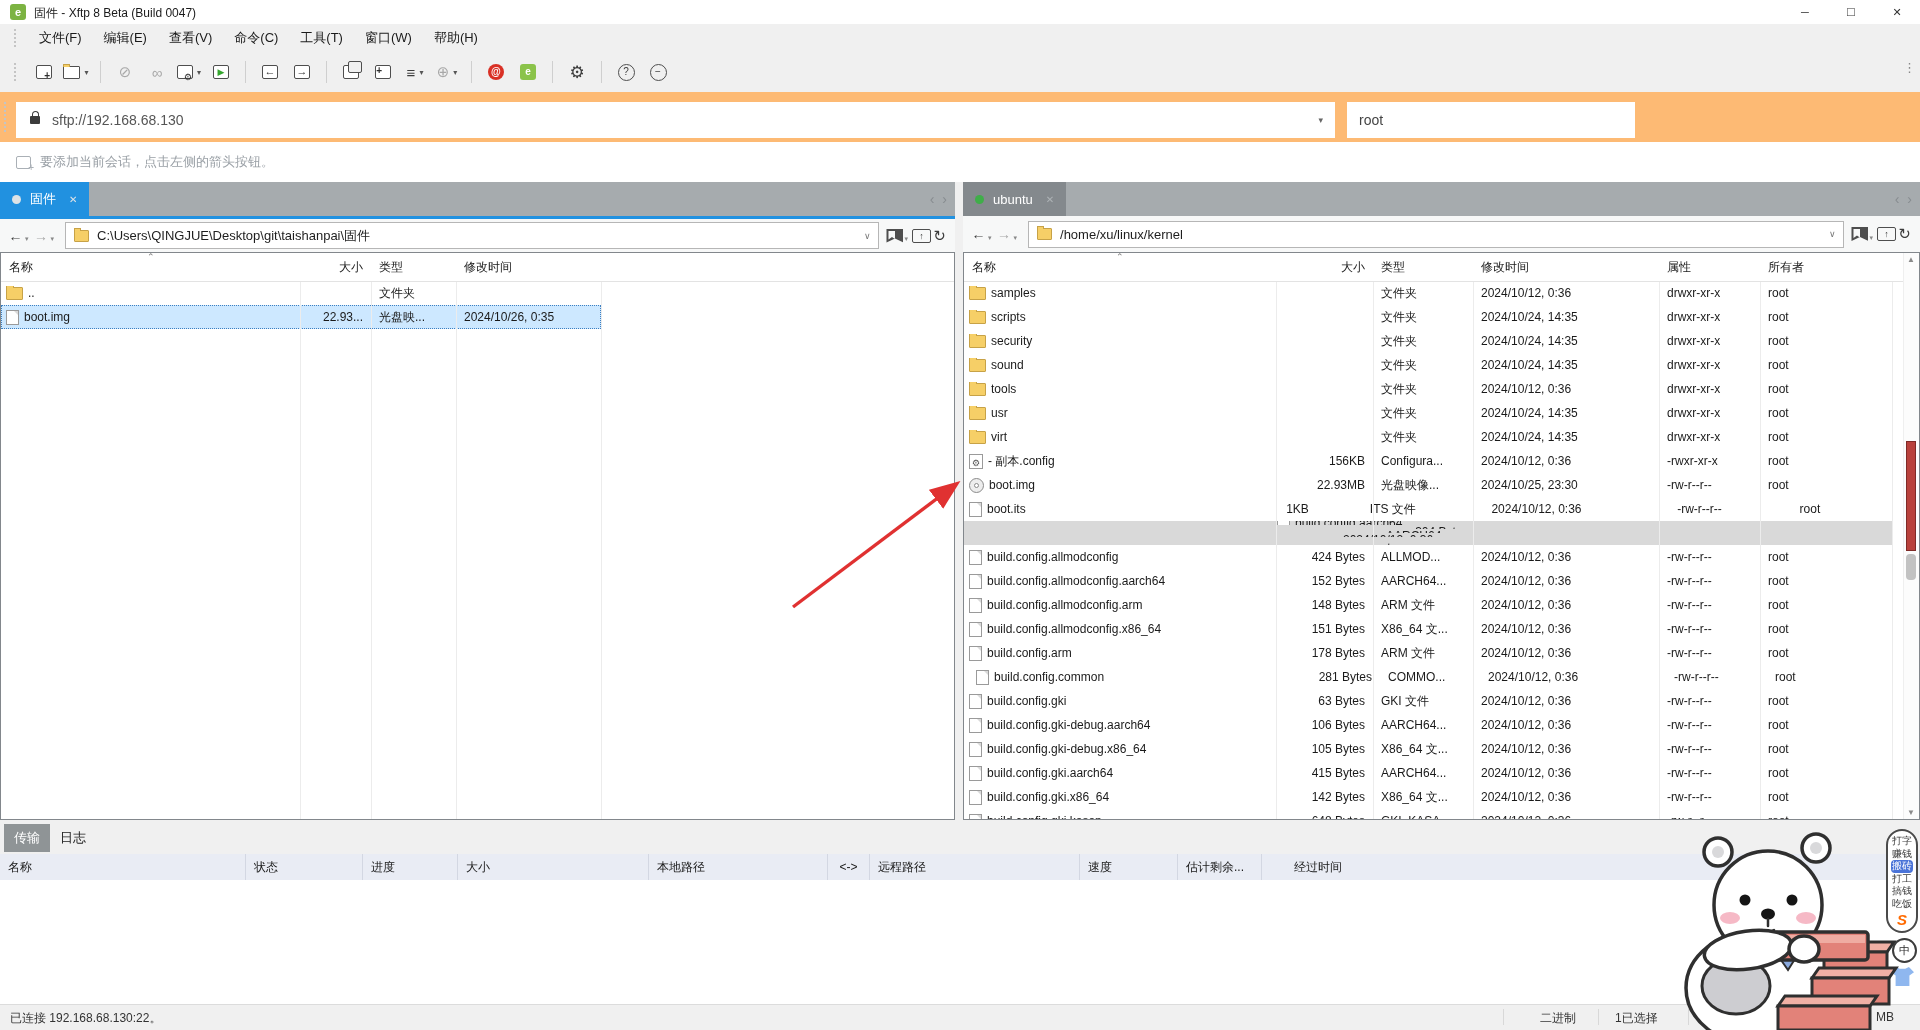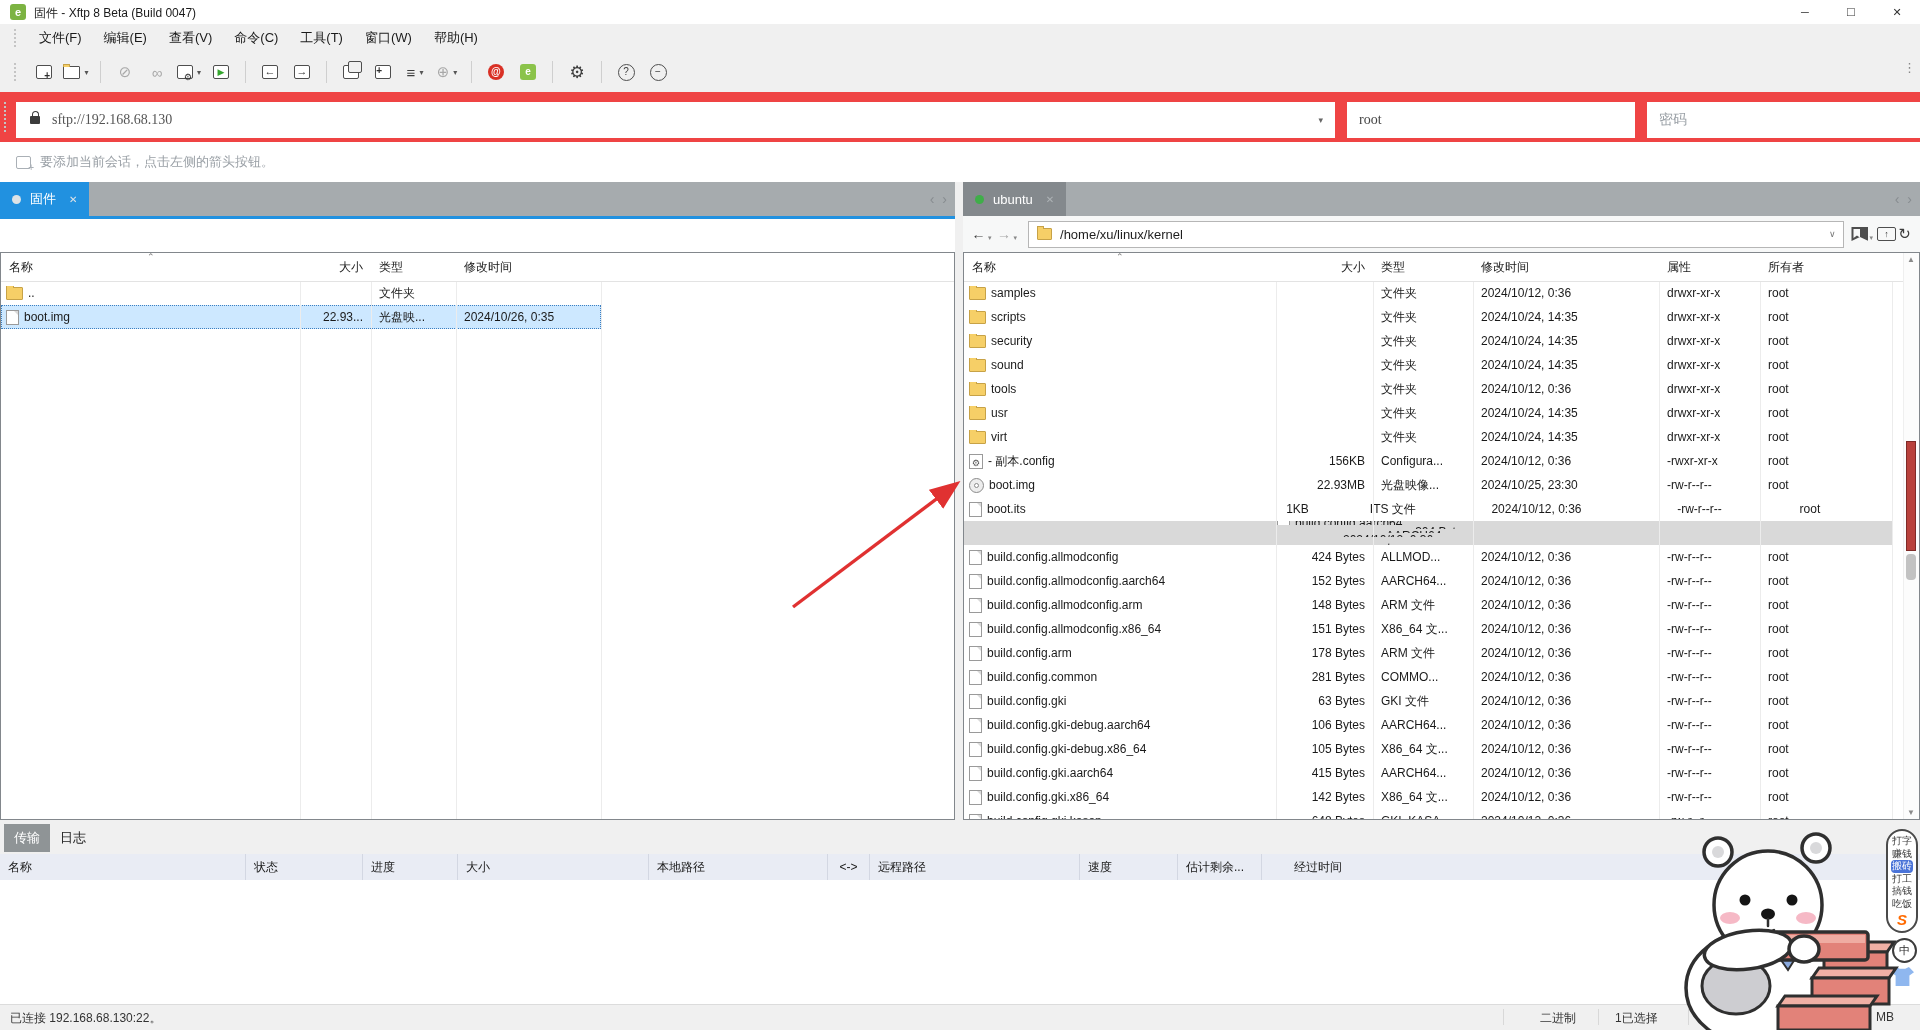--- a/index.html
+++ b/index.html
@@ -29,21 +29,21 @@
   .ibgear{position:absolute;right:1px;bottom:-3px;font-size:9px;color:#2f2f2f;}
   .ibplay{position:absolute;left:50%;top:50%;transform:translate(-50%,-55%);font-size:9px;color:#34a62e;}
   .ib2::after{content:"";position:absolute;left:4px;top:-5px;width:12px;height:10px;border:1.6px solid #4e4e4e;border-radius:2px;background:#f0f0f0;}
   .tg{font-size:15px;color:#3c3c3c;} .dim2{color:#a8a8a8;}
   .badge{width:16px;height:16px;display:inline-block;text-align:center;line-height:16px;color:#fff;font-size:10px;font-weight:bold;}
   .badge.red{background:#d93025;border-radius:50%;}
   .badge.green{background:#8bc34a;border-radius:3px;}
   .circ{width:15px;height:15px;border:1.4px solid #4e4e4e;border-radius:50%;display:inline-block;text-align:center;line-height:14px;font-size:10px;color:#3c3c3c;}
   .toolbar-overflow{position:absolute;right:4px;top:60px;font-size:13px;color:#888;}
   
-  .addressrow{position:absolute;top:92px;left:0;width:100%;height:50px;background:#ef4444;font-family:Liberation Serif, serif;}
+  .addressrow{position:absolute;top:92px;left:0;width:100%;height:50px;background:#fdba74;}
   .adots{position:absolute;left:4px;top:10px;height:30px;border-left:2px dotted #c4c4c4;}
   .afield{position:absolute;top:10px;height:36px;background:#fff;display:flex;align-items:center;font-size:14px;color:#555;box-sizing:border-box;}
   .url-field{left:16px;width:1319px;padding-left:36px;}
   .user-field{left:1347px;width:288px;padding-left:12px;color:#444;}
   .pass-field{left:1647px;width:273px;padding-left:12px;}
   .ph{color:#9aa0a6;}
   .addr-caret{position:absolute;right:12px;font-size:9px;color:#666;}
   .lock-icon{position:absolute;left:14px;top:14px;width:10px;height:8px;background:#3c3c3c;border-radius:1px;}
   .lock-icon::before{content:"";position:absolute;left:1.5px;top:-5px;width:5px;height:5px;border:1.8px solid #3c3c3c;border-bottom:none;border-radius:4px 4px 0 0;}
   
@@ -270,43 +270,55 @@
   <div class="addressrow">
     <span class="adots"></span>
     <div class="afield url-field">
       <span class="lock-icon"></span>
       <span>sftp://192.168.68.130</span>
       <span class="addr-caret">▾</span>
     </div>
     <div class="afield user-field">
       <span>root</span>
     </div>
-    <div class="afield pass-field">
-      <span class="ph">密码</span>
-    </div>
   </div>
 
   <div class="infobar">
     <span class="addbox-icon"></span>
     <span>要添加当前会话，点击左侧的箭头按钮。</span>
   </div>
 
   <div class="pane" id="pane-left" style="left:0;width:955px;">
     <div class="tabbar">
       <div class="ftab active">
         <span class="tdot"></span>
         <span>固件</span>
         <span class="tclose">✕</span>
       </div>
       <div class="chevs">
         <span class="g-chevL"></span>
         <span class="g-chevR"></span>
       </div>
     </div>
     <div class="underline blue"></div>
+    <div class="navbar">
+      <span class="nbtn g-back"></span>
+        <span class="ncaret">▾</span>
+      <span class="nbtn g-fwd dim"></span>
+        <span class="ncaret">▾</span>
+      <div class="pathbox">
+        <span class="mini-folder"></span>
+        <span>C:\Users\QINGJUE\Desktop\git\taishanpai\固件</span>
+        <span class="pathdrop g-down"></span>
+      </div>
+      <span class="nbtn bookmark-icon"></span>
+        <span class="ncaret">▾</span>
+      <span class="nbtn upfolder-icon"></span>
+      <span class="nbtn g-refresh"></span>
+    </div>
     <div class="listwrap" id="list-left">
         <div class="vline" style="left: 299px;"></div>
         <div class="vline" style="left: 370px;"></div>
         <div class="vline" style="left: 455px;"></div>
         <div class="vline" style="left: 600px;"></div>
         <div class="lheader">
           <span class="hcell" style="width: 299px;">名称</span>
           <span class="hcell r" style="width: 71px;">大小</span>
           <span class="hcell" style="width: 85px;">类型</span>
           <span class="hcell" style="width: 145px;">修改时间</span>
@@ -550,21 +562,21 @@
             <span class="cell name" style="width: 312px;">
               <span class="fi fi-file"></span>
               <span>build.config.arm</span>
             </span>
             <span class="cell r" style="width: 97px;">178 Bytes</span>
             <span class="cell pad" style="width: 100px;">ARM 文件</span>
             <span class="cell pad" style="width: 186px;">2024/10/12, 0:36</span>
             <span class="cell pad" style="width: 101px;">-rw-r--r--</span>
             <span class="cell pad" style="width: 132px;">root</span>
           </div>
-          <div class="frow" style="width: 928px;">
+          <div class="frow" style="width: 928px; padding-left: 7px;">
             <span class="cell name" style="width: 312px;">
               <span class="fi fi-file"></span>
               <span>build.config.common</span>
             </span>
             <span class="cell r" style="width: 97px;">281 Bytes</span>
             <span class="cell pad" style="width: 100px;">COMMO...</span>
             <span class="cell pad" style="width: 186px;">2024/10/12, 0:36</span>
             <span class="cell pad" style="width: 101px;">-rw-r--r--</span>
             <span class="cell pad" style="width: 132px;">root</span>
           </div>

